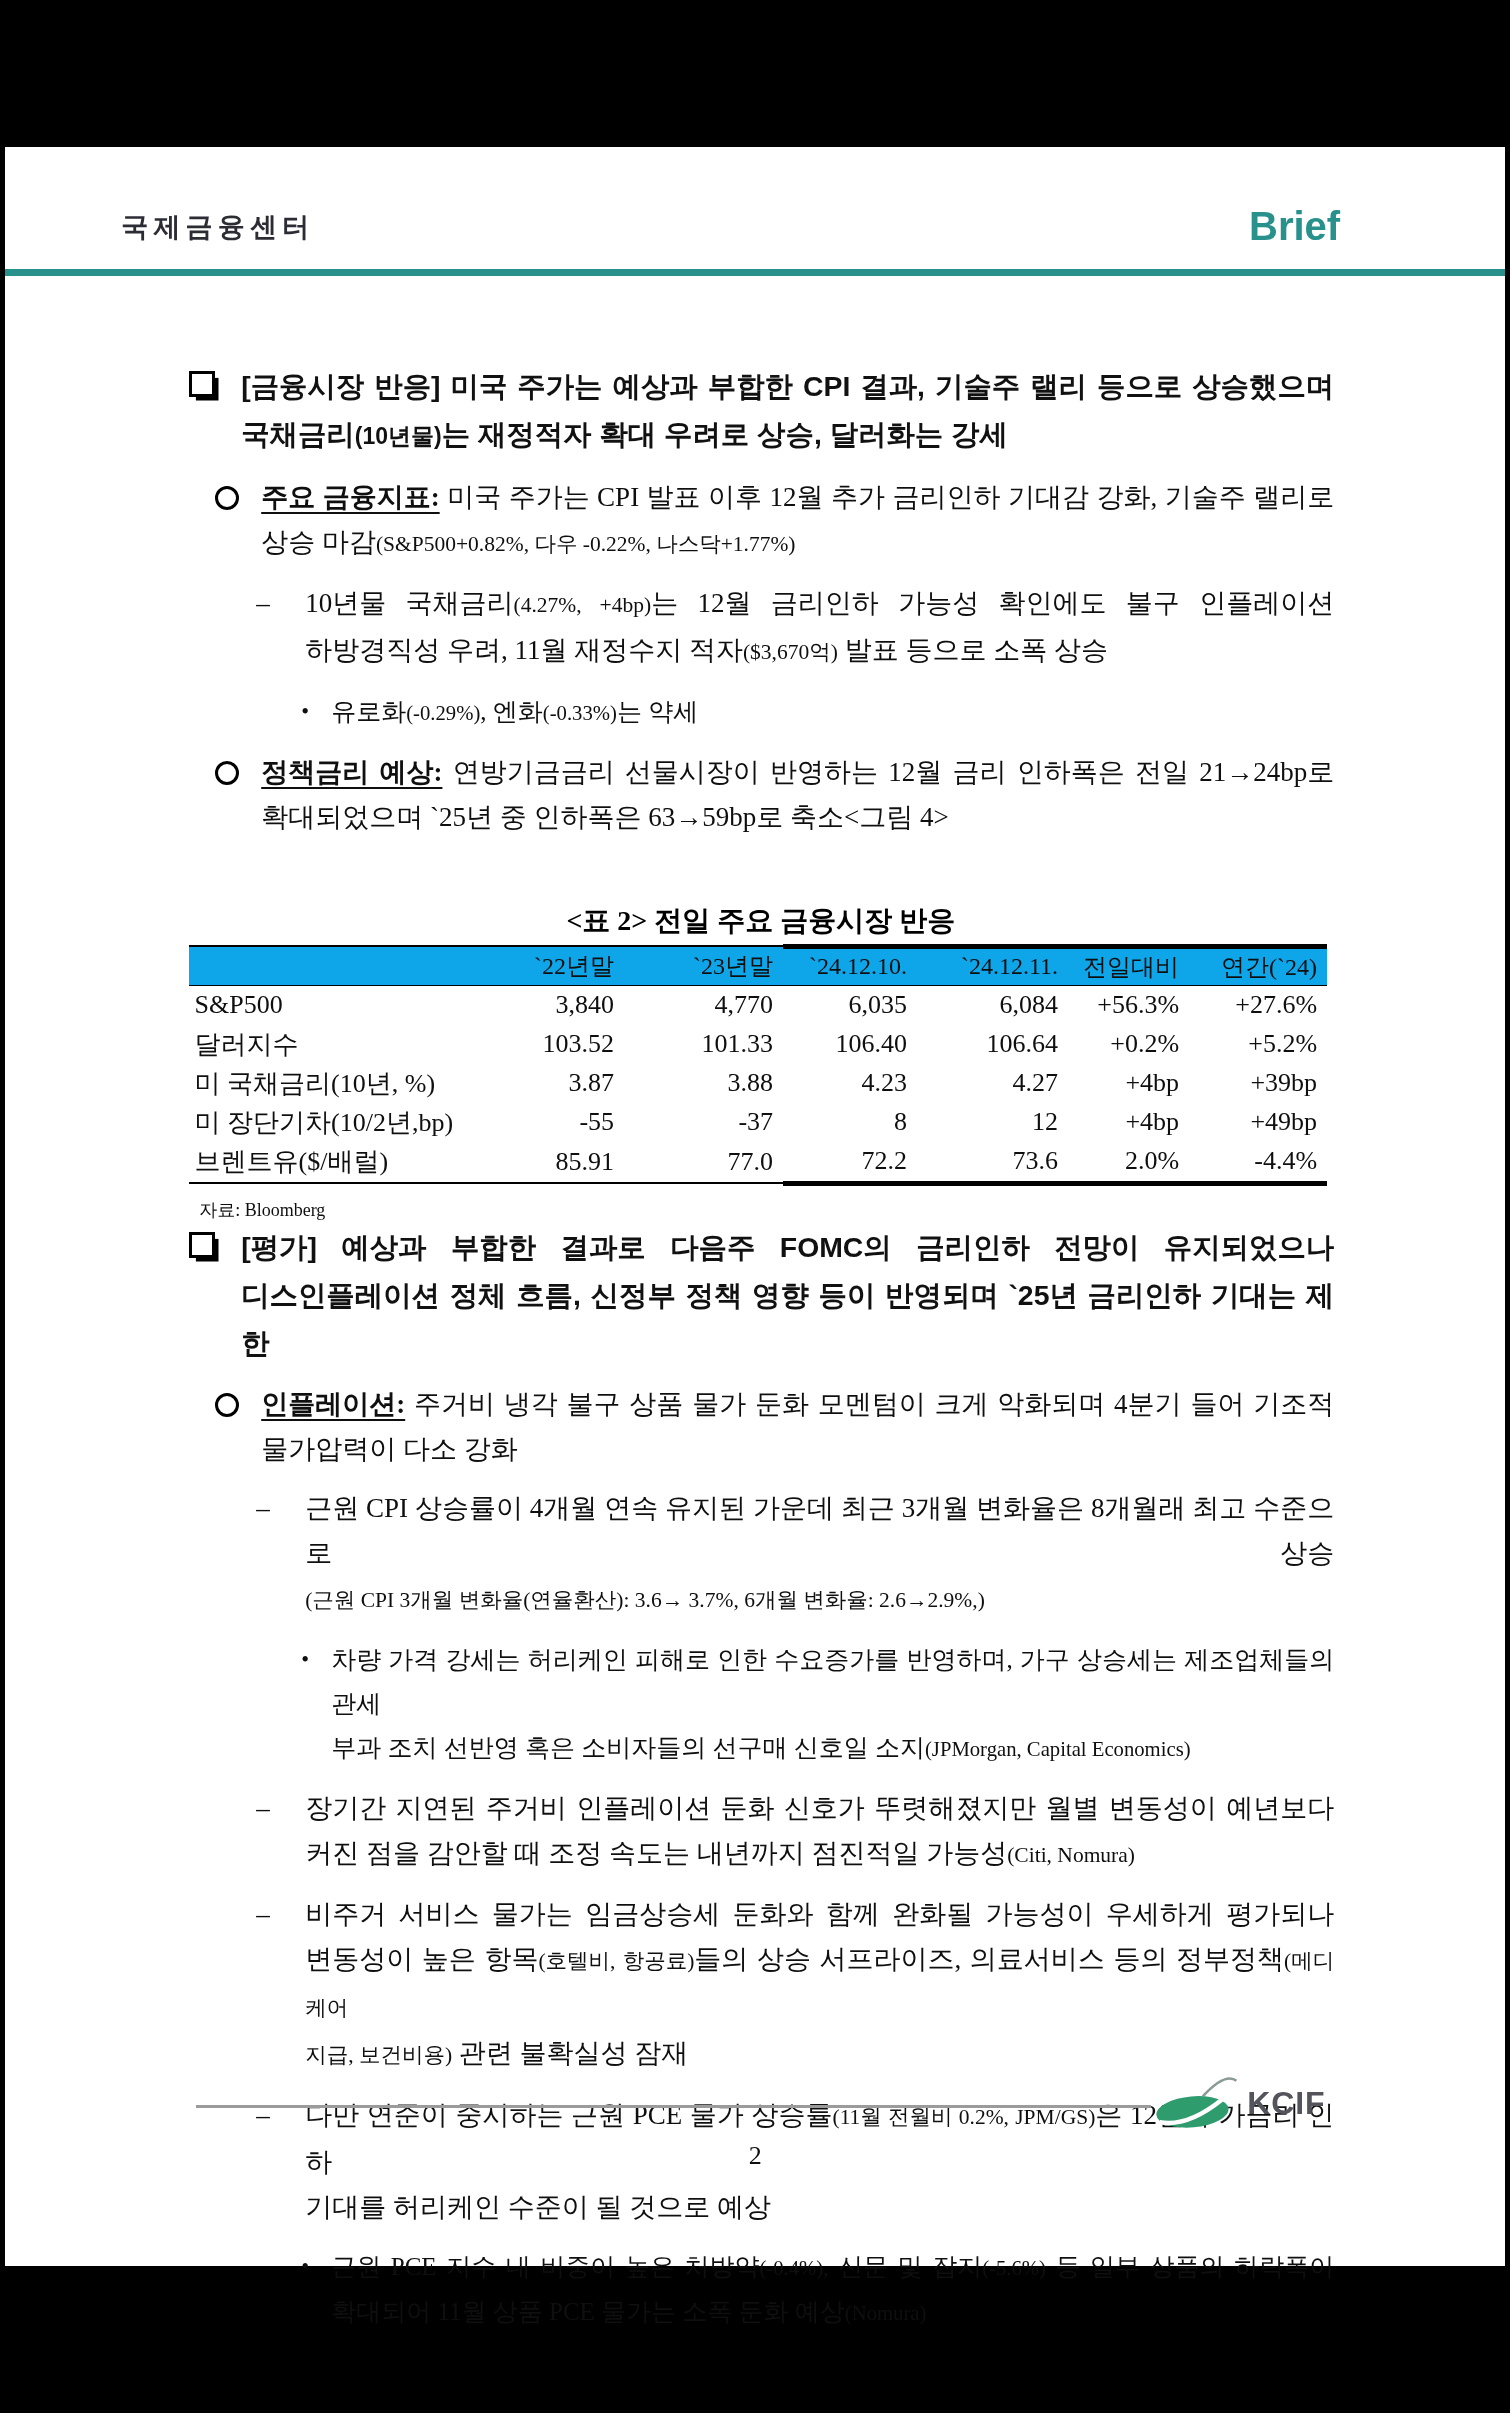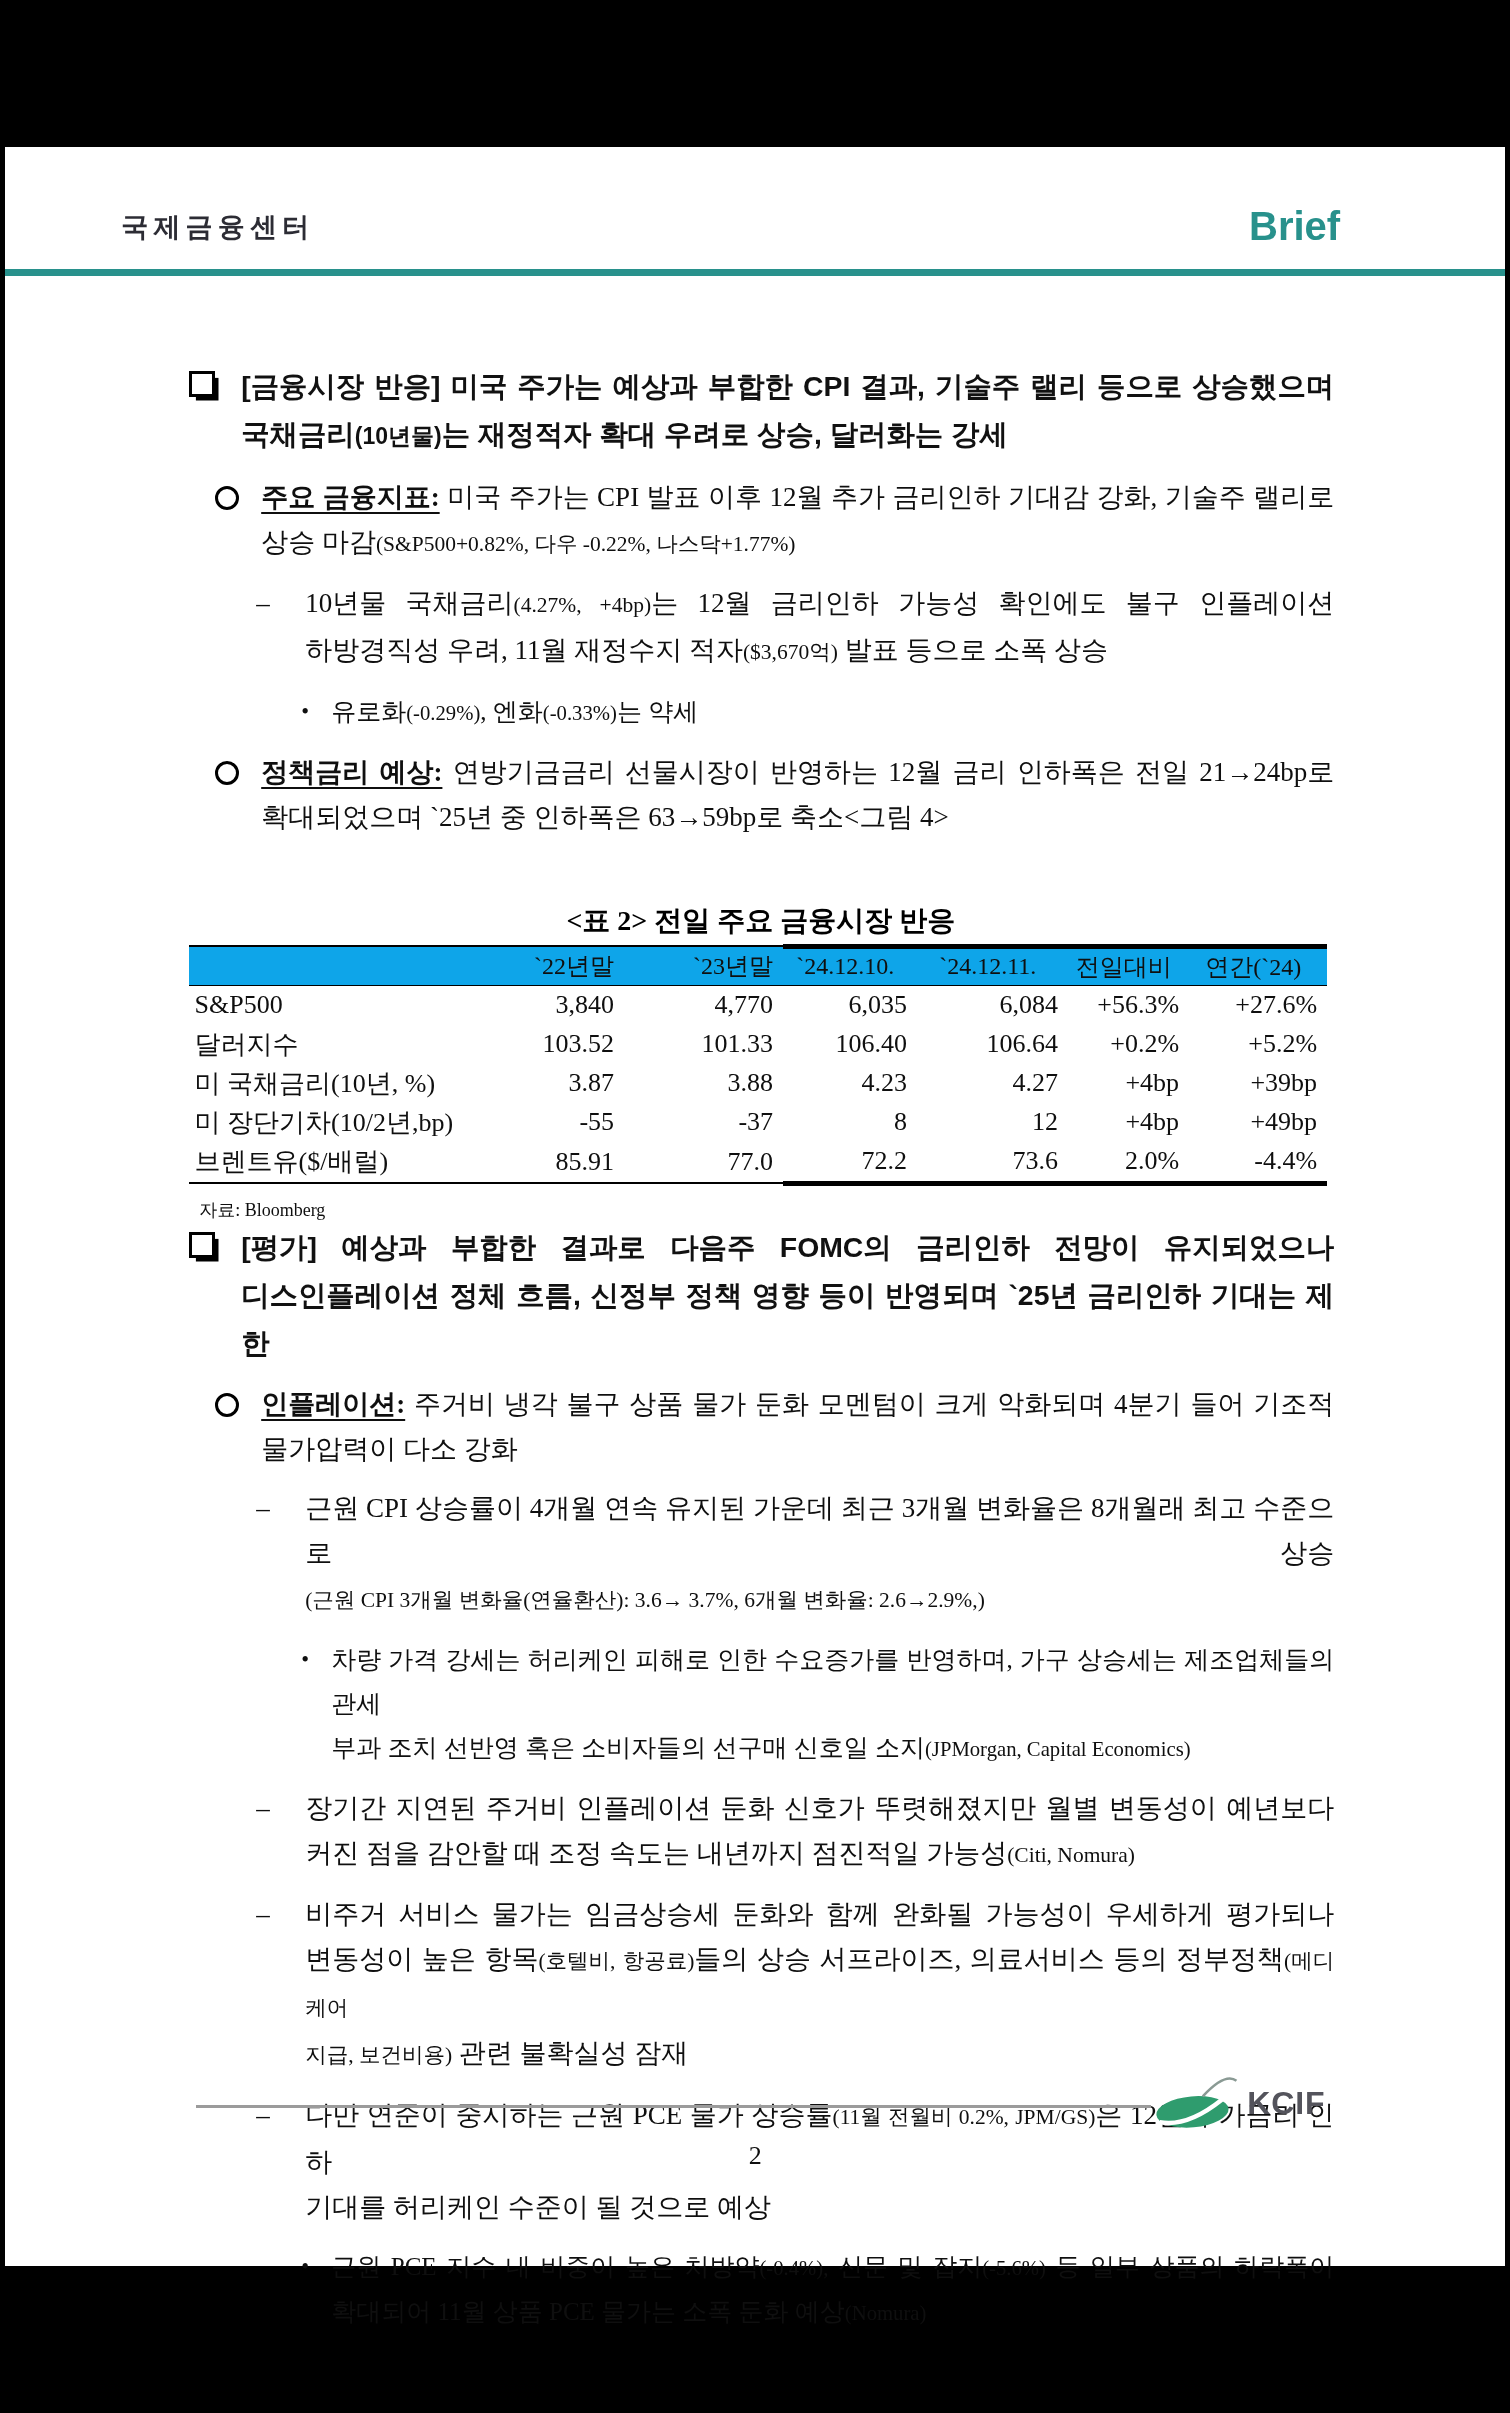--- a/index.html
+++ b/index.html
@@ -70,21 +70,21 @@
     width:1143px;margin-left:5.2px;text-align:center;
     font-size:28px;font-weight:bold;line-height:29px;color:#000;
   }
   table.mkt{
     margin-left:5.2px;margin-top:8.6px;width:1138px;border-collapse:collapse;table-layout:fixed;
   }
   table.mkt th{
     background:#0ea5e9;border-top:2.6px solid #000;border-bottom:1.7px solid #000;
     font-weight:normal;font-size:24px;height:36px;text-align:right;padding:0 10.3px 0 0;
   }
-  table.mkt th.rg{border-top-width:5.2px;text-align:center;}
+  table.mkt th.rg{border-top-width:5.2px;}
   table.mkt td{
     font-size:26px;height:39px;text-align:right;padding:0 10.3px 0 0;
   }
   table.mkt td.lab{text-align:left;padding:0 0 0 5.2px;}
   table.mkt tr:last-child td{border-bottom:2.6px solid #000;}
   table.mkt tr:last-child td.rg{border-bottom-width:5.2px;}
   .tbl-src{margin-left:15px;margin-top:12px;font-size:18px;}
   
   .foot-rule{position:absolute;left:191px;top:1958px;width:955px;height:2.6px;background:#9b9b9b;}
   .logo{position:absolute;left:1146px;top:1920px;}

